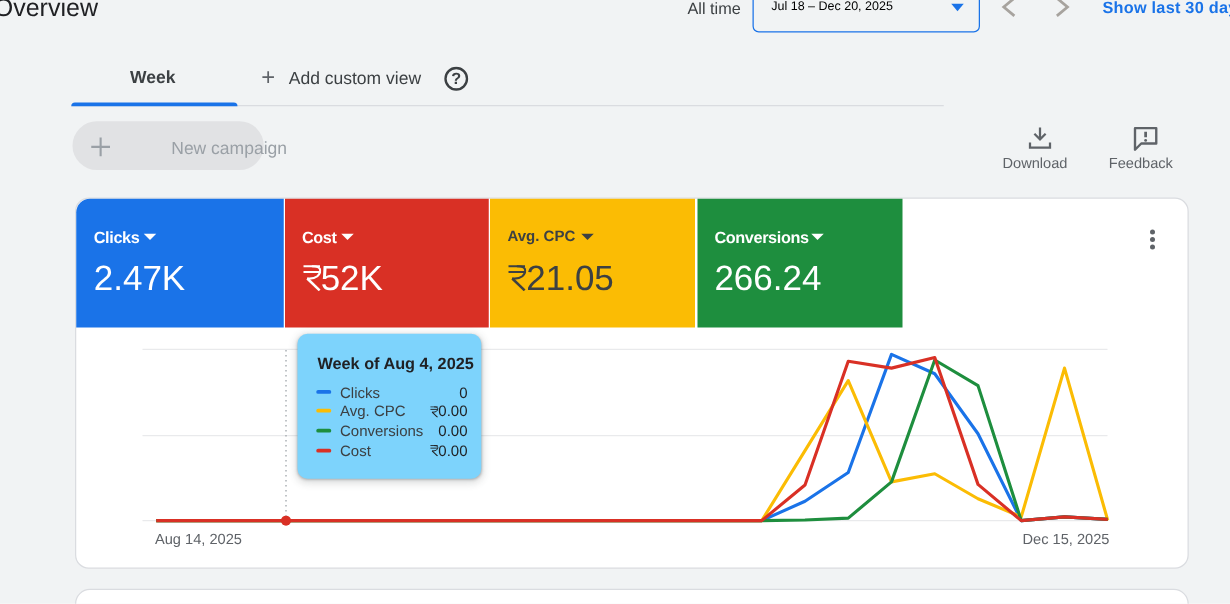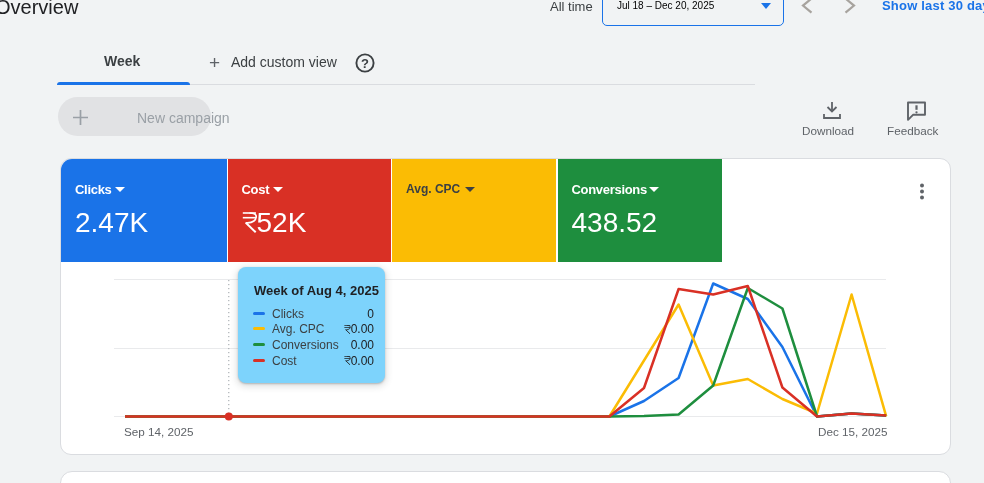--- a/index.html
+++ b/index.html
@@ -91,25 +91,31 @@
     <div class="val"><svg style="vertical-align:-1px" width="15" height="20.7" viewBox="0 0 15 20.7" fill="none" stroke="#fff" stroke-width="1.6">
         <path d="M0.8 1 H14"></path>
         <path d="M0.8 5.7 H14"></path>
         <path d="M7.5 1 C12 1 14.2 2.3 14.2 4.5 C14.2 8 11 10.9 5.5 10.9 L3.6 10.9" stroke-width="1.7"></path>
         <path d="M3.8 10.8 L13.7 20.3" stroke-width="2"></path>
       </svg>52K</div>
   </div>
   <div class="abs mc" style="left:392px;width:164px;background:#fbbc04">
     <div class="lab" style="color:#3c4043;font-size:12px;letter-spacing:0">Avg. CPC</div>
     <div class="tri" style="left:72.6px;border-top-color:#3c4043"></div>
+    <div class="val" style="color:#3c4043"><svg style="vertical-align:-1px" width="15" height="20.7" viewBox="0 0 15 20.7" fill="none" stroke="#3c4043" stroke-width="1.6">
+        <path d="M0.8 1 H14"></path>
+        <path d="M0.8 5.7 H14"></path>
+        <path d="M7.5 1 C12 1 14.2 2.3 14.2 4.5 C14.2 8 11 10.9 5.5 10.9 L3.6 10.9" stroke-width="1.7"></path>
+        <path d="M3.8 10.8 L13.7 20.3" stroke-width="2"></path>
+      </svg>21.05</div>
   </div>
   <div class="abs mc" style="left:557.5px;width:164px;background:#1e8e3e">
     <div class="lab">Conversions</div>
     <div class="tri" style="left:91.3px"></div>
-    <div class="val">438.52</div>
+    <div class="val">266.24</div>
   </div>
 
   <svg class="abs" style="left:916px;top:179px" width="12" height="24" viewBox="0 0 12 24" fill="#5f6368">
     <circle cx="6" cy="6.5" r="2"></circle>
     <circle cx="6" cy="12.5" r="2"></circle>
     <circle cx="6" cy="18.5" r="2"></circle>
   </svg>
 
   <svg class="abs" style="left:60px;top:262px" width="891" height="193" viewBox="0 0 891 193">
     <g stroke="#e9eaec" stroke-width="1">
@@ -119,21 +125,21 @@
     </g>
     <path d="M168.8 18 V150.5" stroke="#9aa0a6" stroke-width="1" stroke-dasharray="1.2,2.8"></path>
     <g fill="none" stroke-width="2.5" stroke-linejoin="round">
       <polyline stroke="#1a73e8" points="65,154.5 549.4,154.5 584,139 618.6,116 653.2,21.5 687.8,37 722.4,85 757,154.5 791.6,151.5 826.2,153.5"></polyline>
       <polyline stroke="#fbbc04" points="65,154.5 549.4,154.5 584,98.5 618.6,42.5 653.2,123.5 687.8,117 722.4,137 757,151.5 791.6,32.5 826.2,154.3"></polyline>
       <polyline stroke="#1e8e3e" points="65,154.5 549.4,154.5 584,154 618.6,152.5 653.2,123.5 687.8,26 722.4,46.5 757,154.5 791.6,151.5 826.2,153.5"></polyline>
       <polyline stroke="#d93025" points="65,154.5 549.4,154.5 584,126 618.6,27 653.2,32.5 687.8,24 722.4,125.5 757,154.5 791.6,151.5 826.2,153.5"></polyline>
     </g>
     <circle cx="168.8" cy="154.5" r="4" fill="#d93025"></circle>
   </svg>
-  <div class="abs axlab" style="left:124px;top:425px">Sep 14, 2025</div>
+  <div class="abs axlab" style="left:124px;top:425px">Aug 14, 2025</div>
   <div class="abs axlab" style="left:818px;top:425px;width:70px;text-align:left">Dec 15, 2025</div>
 
   <div class="abs tooltip">
     <div class="tt-title">Week of Aug 4, 2025</div>
     <div class="tt-row" style="top:39.5px">
       <span class="tt-dash" style="background:#1a73e8"></span>
       <span class="tt-lab">Clicks</span>
       <span class="tt-val">0</span>
     </div>
     <div class="tt-row" style="top:55px">

